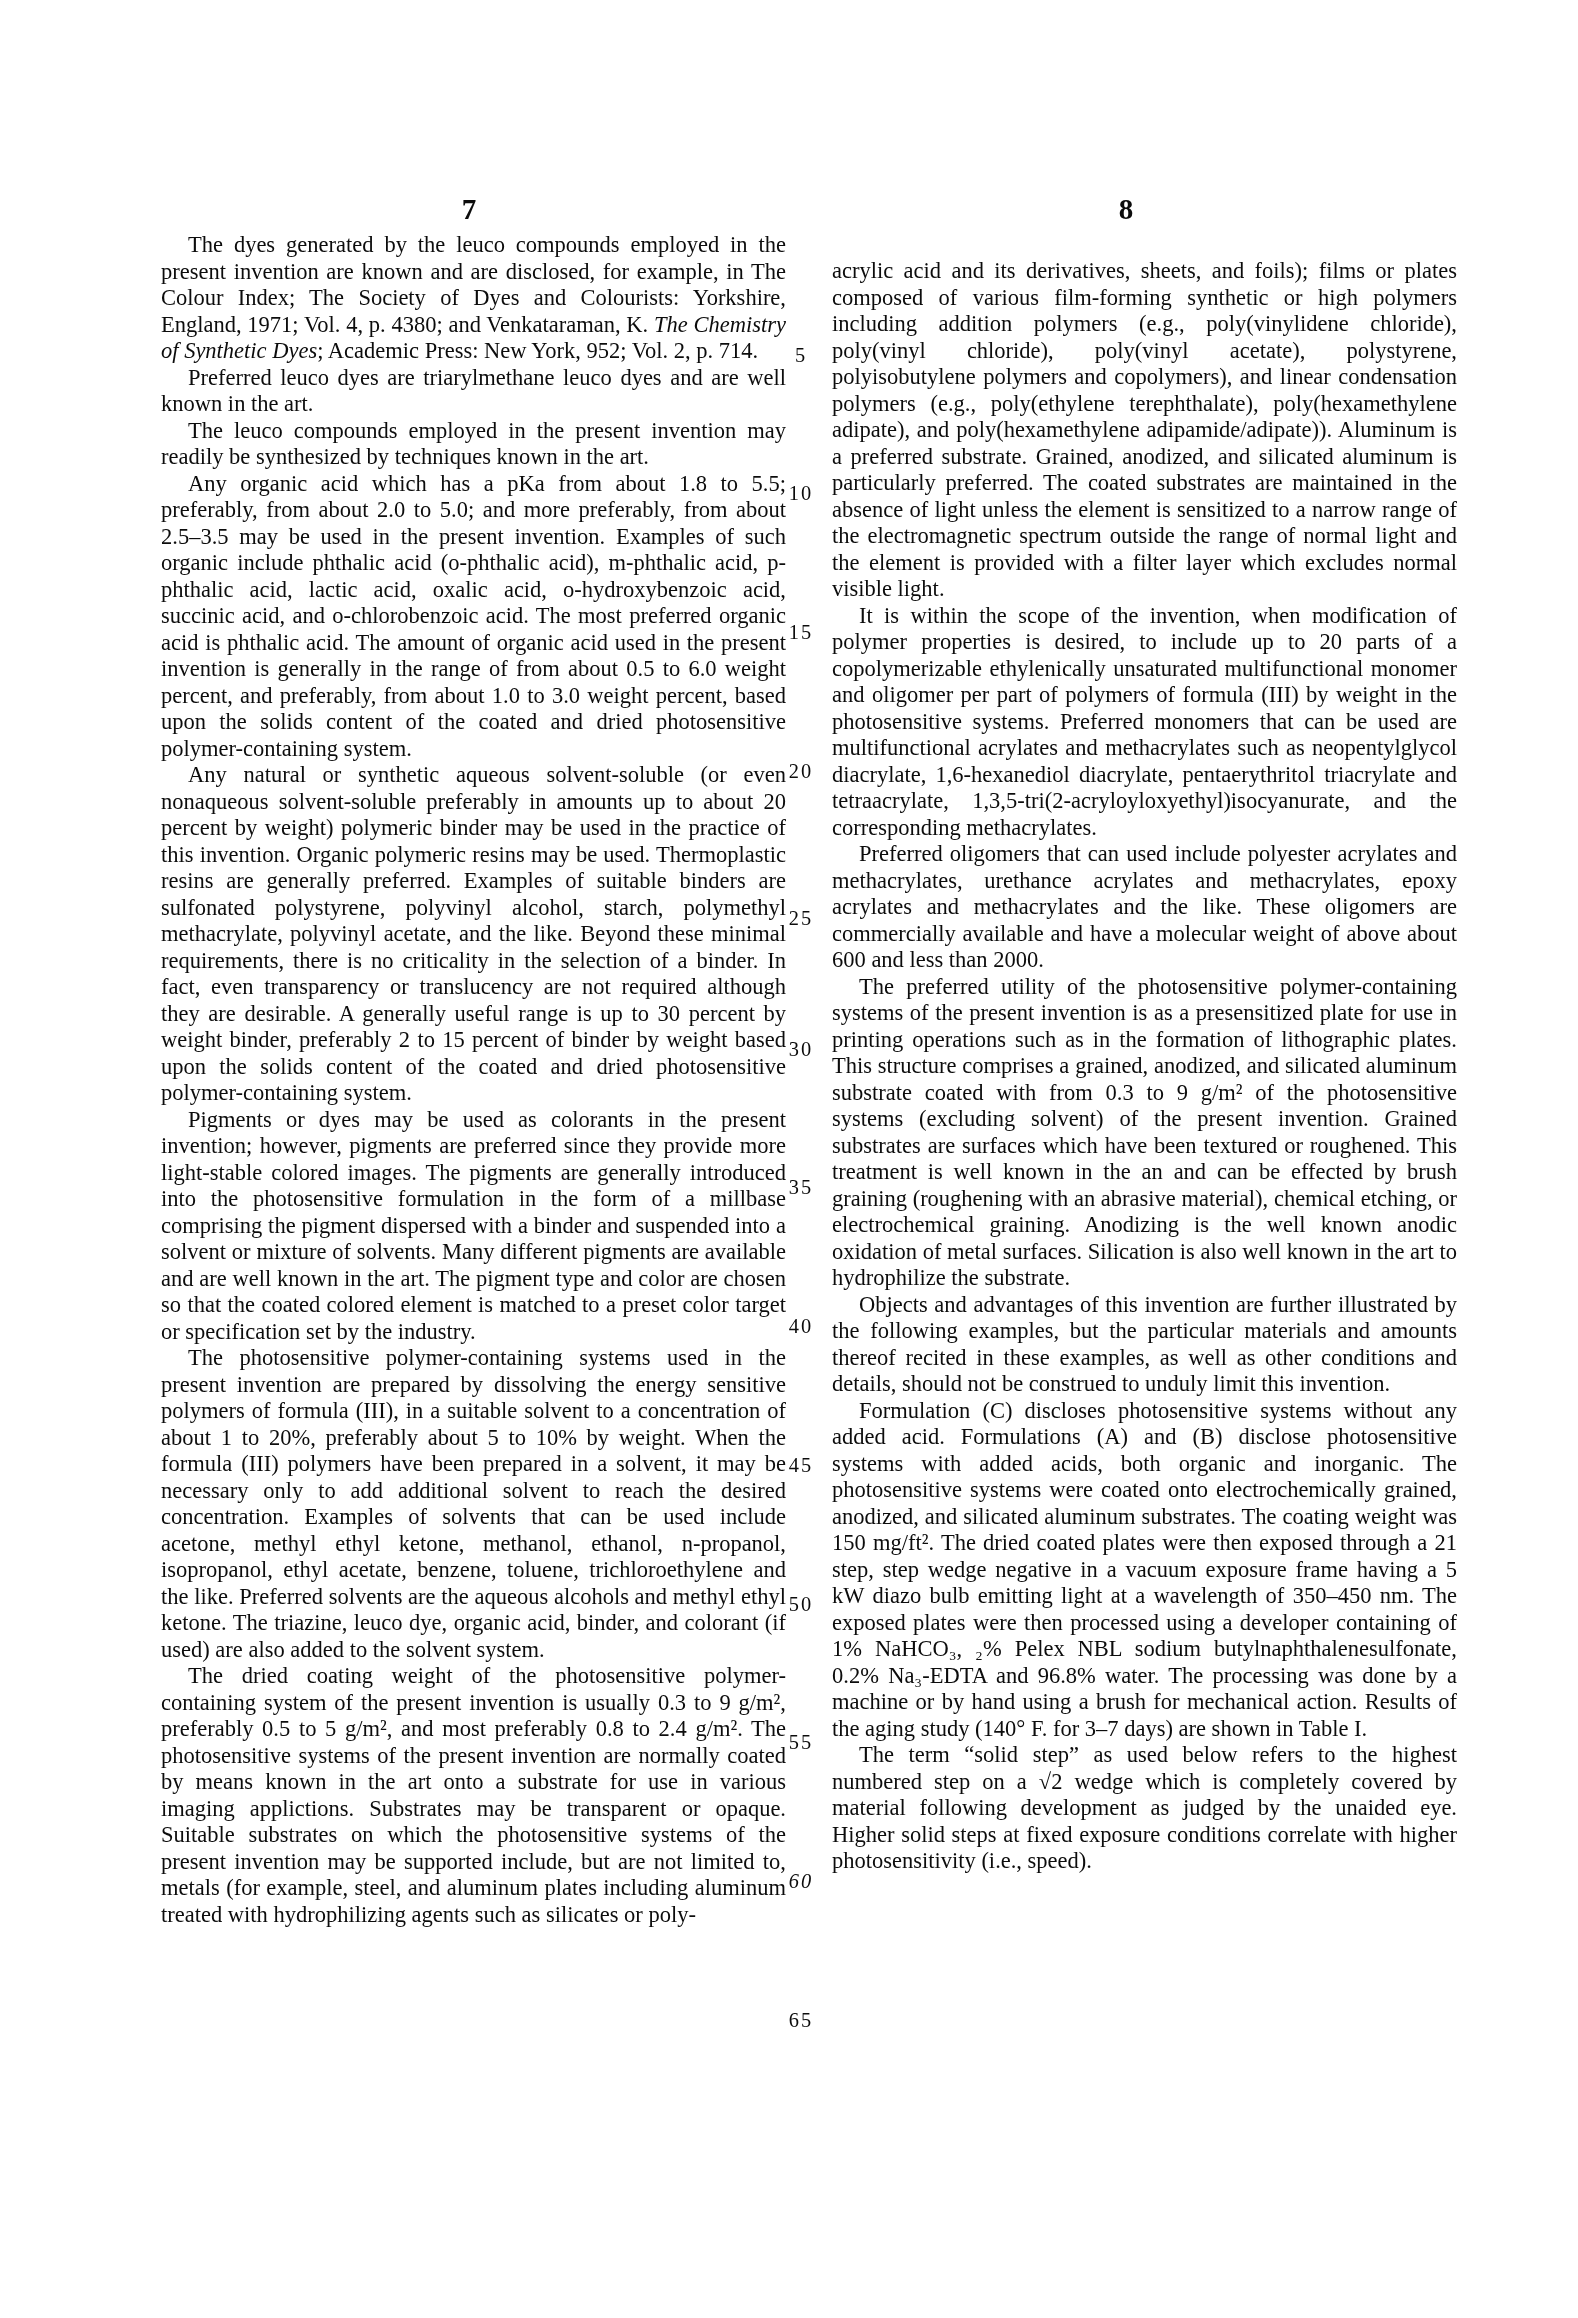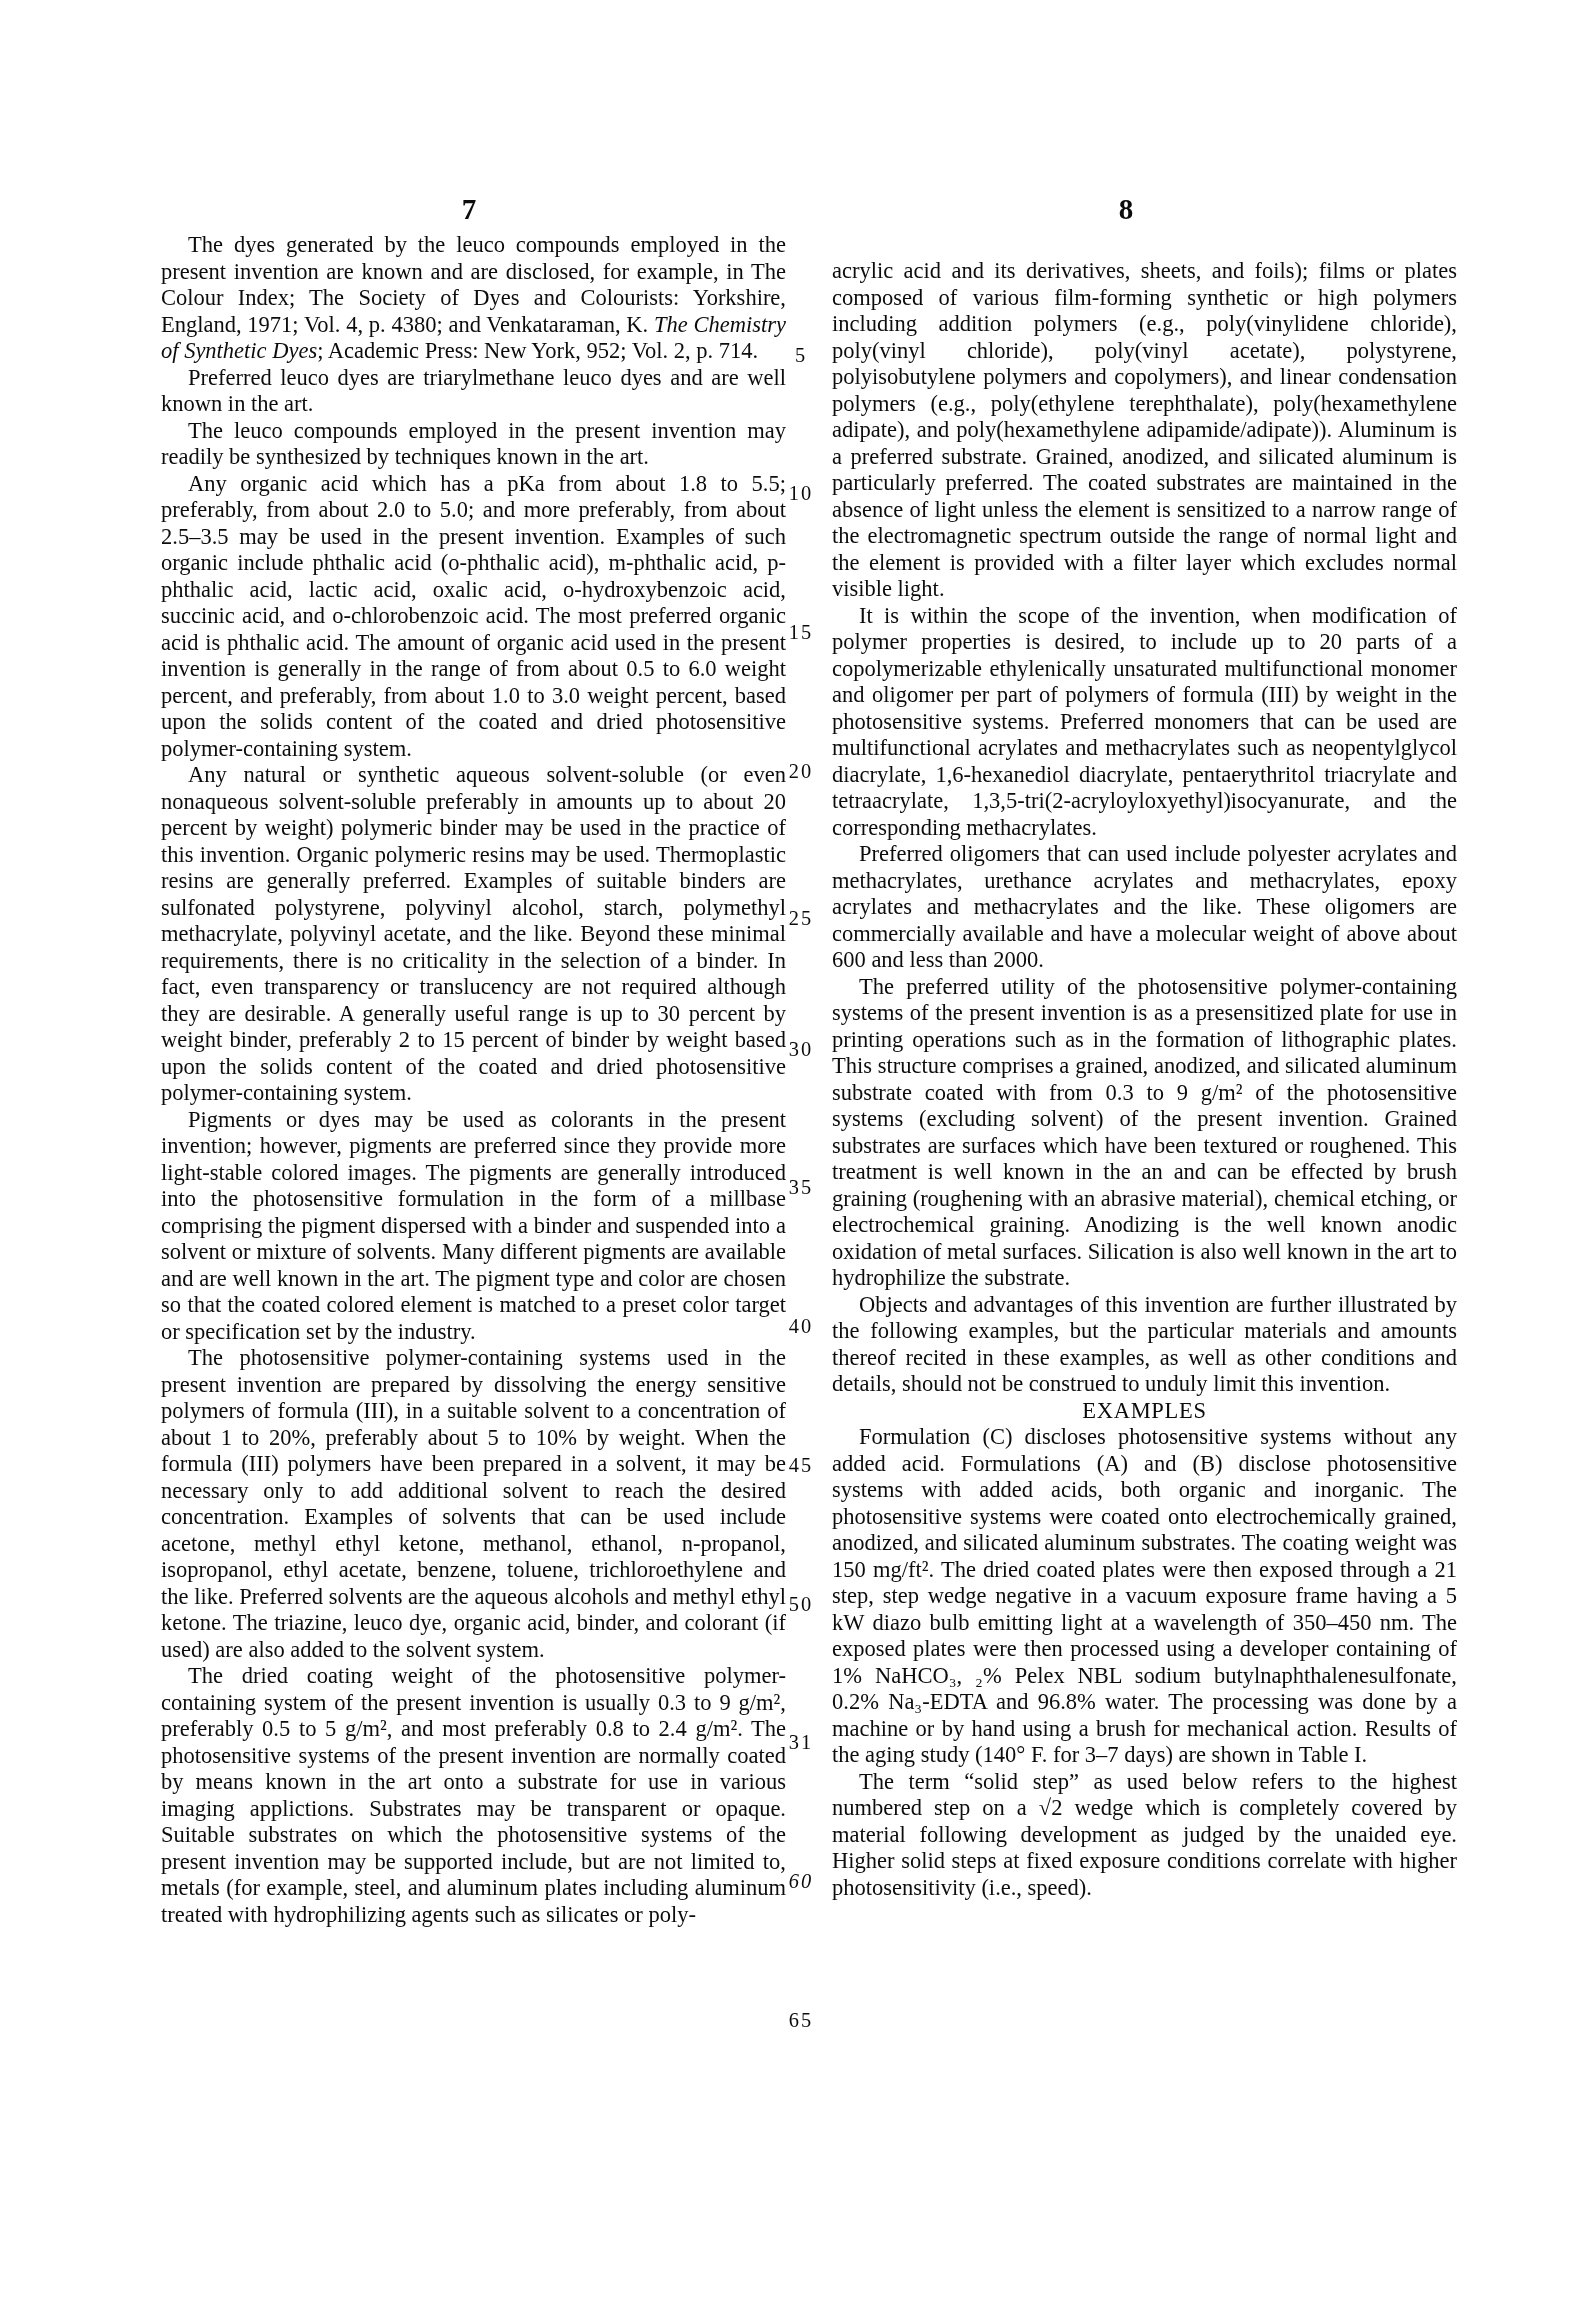--- a/index.html
+++ b/index.html
@@ -89,40 +89,39 @@
   <span class="gutter-num gn-1">5</span>
   <span class="gutter-num gn-2">10</span>
   <span class="gutter-num gn-3">15</span>
   <span class="gutter-num gn-4">20</span>
   <span class="gutter-num gn-5">25</span>
   <span class="gutter-num gn-6">30</span>
   <span class="gutter-num gn-7">35</span>
   <span class="gutter-num gn-8">40</span>
   <span class="gutter-num gn-9">45</span>
   <span class="gutter-num gn-10">50</span>
-  <span class="gutter-num gn-11">31</span>
+  <span class="gutter-num gn-11">55</span>
   <span class="gutter-num gn-12">60</span>
   <span class="gutter-num gn-13">65</span>
 
   <div class="column column-left">
     <p class="indent"><span>The dyes generated by the leuco compounds employed in the present invention are known and are disclosed, for example, in The Colour Index; The Society of Dyes and Colourists: Yorkshire, England, 1971; Vol. 4, p. 4380; and Venkataraman, K. </span><span class="italic">The Chemistry of Synthetic Dyes</span><span>; Academic Press: New York, 952; Vol. 2, p. 714.</span></p>
     <p class="indent">Preferred leuco dyes are triarylmethane leuco dyes and are well known in the art.</p>
     <p class="indent">The leuco compounds employed in the present invention may readily be synthesized by techniques known in the art.</p>
     <p class="indent">Any organic acid which has a pKa from about 1.8 to 5.5; preferably, from about 2.0 to 5.0; and more preferably, from about 2.5–3.5 may be used in the present invention. Examples of such organic include phthalic acid (o-phthalic acid), m-phthalic acid, p-phthalic acid, lactic acid, oxalic acid, o-hydroxybenzoic acid, succinic acid, and o-chlorobenzoic acid. The most preferred organic acid is phthalic acid. The amount of organic acid used in the present invention is generally in the range of from about 0.5 to 6.0 weight percent, and preferably, from about 1.0 to 3.0 weight percent, based upon the solids content of the coated and dried photosensitive polymer-containing system.</p>
     <p class="indent">Any natural or synthetic aqueous solvent-soluble (or even nonaqueous solvent-soluble preferably in amounts up to about 20 percent by weight) polymeric binder may be used in the practice of this invention. Organic polymeric resins may be used. Thermoplastic resins are generally preferred. Examples of suitable binders are sulfonated polystyrene, polyvinyl alcohol, starch, polymethyl methacrylate, polyvinyl acetate, and the like. Beyond these minimal requirements, there is no criticality in the selection of a binder. In fact, even transparency or translucency are not required although they are desirable. A generally useful range is up to 30 percent by weight binder, preferably 2 to 15 percent of binder by weight based upon the solids content of the coated and dried photosensitive polymer-containing system.</p>
     <p class="indent">Pigments or dyes may be used as colorants in the present invention; however, pigments are preferred since they provide more light-stable colored images. The pigments are generally introduced into the photosensitive formulation in the form of a millbase comprising the pigment dispersed with a binder and suspended into a solvent or mixture of solvents. Many different pigments are available and are well known in the art. The pigment type and color are chosen so that the coated colored element is matched to a preset color target or specification set by the industry.</p>
     <p class="indent">The photosensitive polymer-containing systems used in the present invention are prepared by dissolving the energy sensitive polymers of formula (III), in a suitable solvent to a concentration of about 1 to 20%, preferably about 5 to 10% by weight. When the formula (III) polymers have been prepared in a solvent, it may be necessary only to add additional solvent to reach the desired concentration. Examples of solvents that can be used include acetone, methyl ethyl ketone, methanol, ethanol, n-propanol, isopropanol, ethyl acetate, benzene, toluene, trichloroethylene and the like. Preferred solvents are the aqueous alcohols and methyl ethyl ketone. The triazine, leuco dye, organic acid, binder, and colorant (if used) are also added to the solvent system.</p>
     <p class="indent">The dried coating weight of the photosensitive polymer-containing system of the present invention is usually 0.3 to 9 g/m², preferably 0.5 to 5 g/m², and most preferably 0.8 to 2.4 g/m². The photosensitive systems of the present invention are normally coated by means known in the art onto a substrate for use in various imaging applictions. Substrates may be transparent or opaque. Suitable substrates on which the photosensitive systems of the present invention may be supported include, but are not limited to, metals (for example, steel, and aluminum plates including aluminum treated with hydrophilizing agents such as silicates or poly-</p>
   </div>
 
   <div class="column column-right">
     <p class="noindent">acrylic acid and its derivatives, sheets, and foils); films or plates composed of various film-forming synthetic or high polymers including addition polymers (e.g., poly(vinylidene chloride), poly(vinyl chloride), poly(vinyl acetate), polystyrene, polyisobutylene polymers and copolymers), and linear condensation polymers (e.g., poly(ethylene terephthalate), poly(hexamethylene adipate), and poly(hexamethylene adipamide/adipate)). Aluminum is a preferred substrate. Grained, anodized, and silicated aluminum is particularly preferred. The coated substrates are maintained in the absence of light unless the element is sensitized to a narrow range of the electromagnetic spectrum outside the range of normal light and the element is provided with a filter layer which excludes normal visible light.</p>
     <p class="indent">It is within the scope of the invention, when modification of polymer properties is desired, to include up to 20 parts of a copolymerizable ethylenically unsaturated multifunctional monomer and oligomer per part of polymers of formula (III) by weight in the photosensitive systems. Preferred monomers that can be used are multifunctional acrylates and methacrylates such as neopentylglycol diacrylate, 1,6-hexanediol diacrylate, pentaerythritol triacrylate and tetraacrylate, 1,3,5-tri(2-acryloyloxyethyl)isocyanurate, and the corresponding methacrylates.</p>
     <p class="indent">Preferred oligomers that can used include polyester acrylates and methacrylates, urethance acrylates and methacrylates, epoxy acrylates and methacrylates and the like. These oligomers are commercially available and have a molecular weight of above about 600 and less than 2000.</p>
     <p class="indent">The preferred utility of the photosensitive polymer-containing systems of the present invention is as a presensitized plate for use in printing operations such as in the formation of lithographic plates. This structure comprises a grained, anodized, and silicated aluminum substrate coated with from 0.3 to 9 g/m² of the photosensitive systems (excluding solvent) of the present invention. Grained substrates are surfaces which have been textured or roughened. This treatment is well known in the an and can be effected by brush graining (roughening with an abrasive material), chemical etching, or electrochemical graining. Anodizing is the well known anodic oxidation of metal surfaces. Silication is also well known in the art to hydrophilize the substrate.</p>
     <p class="indent">Objects and advantages of this invention are further illustrated by the following examples, but the particular materials and amounts thereof recited in these examples, as well as other conditions and details, should not be construed to unduly limit this invention.</p>
-    <p class="examples-heading">EXAMPLES</p>
     <p class="indent">Formulation (C) discloses photosensitive systems without any added acid. Formulations (A) and (B) disclose photosensitive systems with added acids, both organic and inorganic. The photosensitive systems were coated onto electrochemically grained, anodized, and silicated aluminum substrates. The coating weight was 150 mg/ft². The dried coated plates were then exposed through a 21 step, step wedge negative in a vacuum exposure frame having a 5 kW diazo bulb emitting light at a wavelength of 350–450 nm. The exposed plates were then processed using a developer containing of 1% NaHCO₃, ₂% Pelex NBL sodium butylnaphthalenesulfonate, 0.2% Na₃-EDTA and 96.8% water. The processing was done by a machine or by hand using a brush for mechanical action. Results of the aging study (140° F. for 3–7 days) are shown in Table I.</p>
     <p class="indent">The term “solid step” as used below refers to the highest numbered step on a √2 wedge which is completely covered by material following development as judged by the unaided eye. Higher solid steps at fixed exposure conditions correlate with higher photosensitivity (i.e., speed).</p>
   </div>
 
 </div>
 
 
 </body></html>

